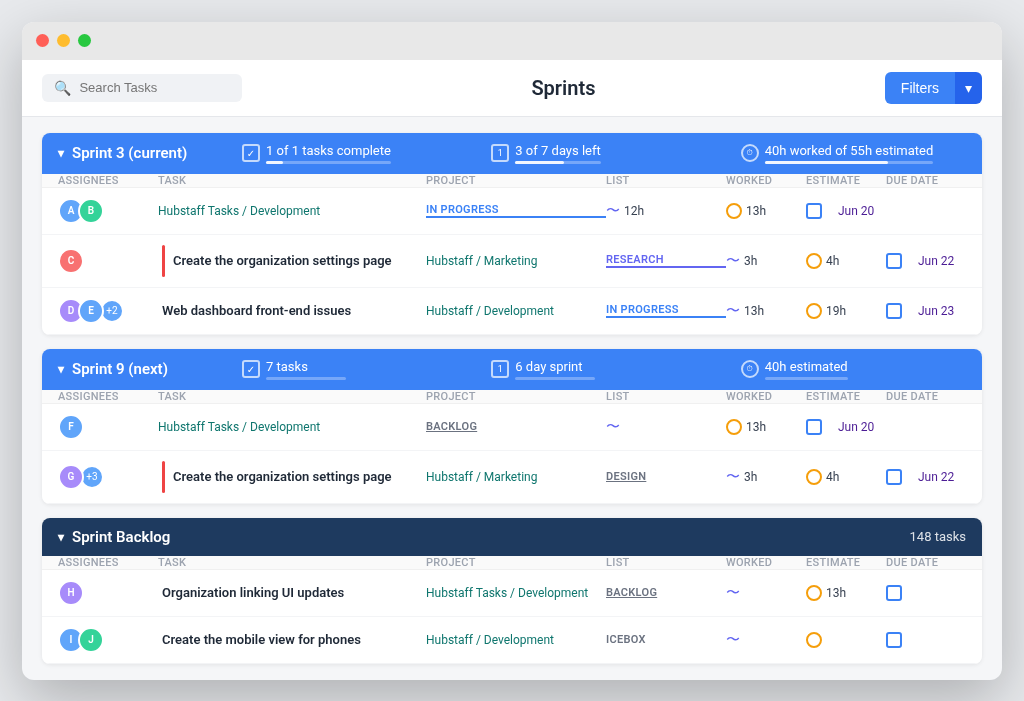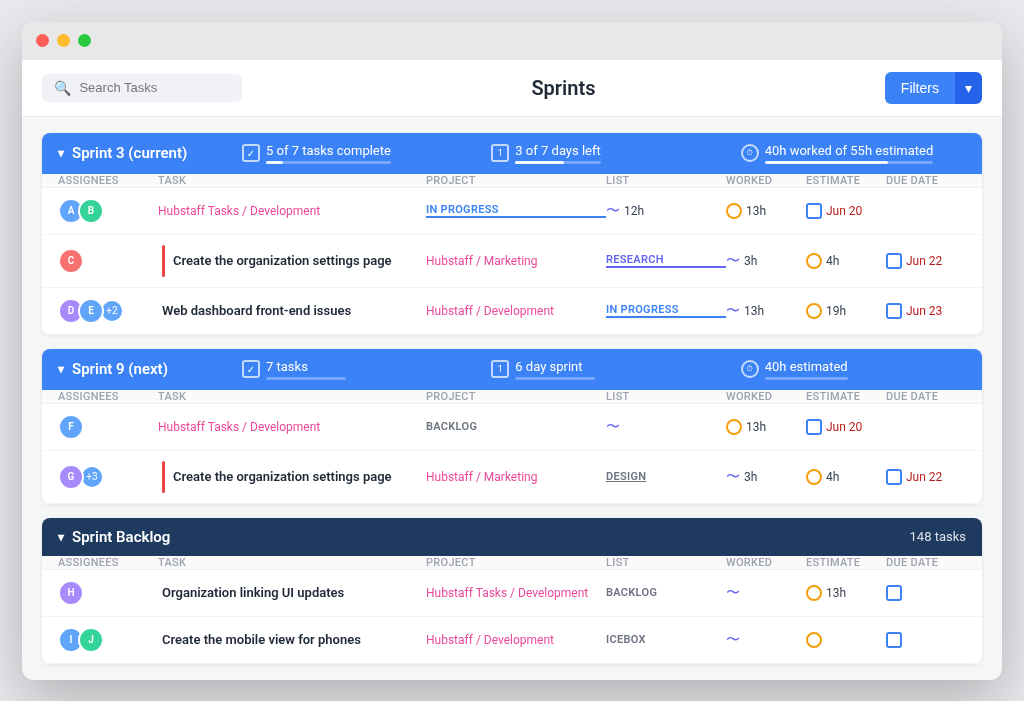--- a/index.html
+++ b/index.html
@@ -221,31 +221,31 @@
       flex-shrink: 0;
     }
     .task-name {
       font-size: 13px;
       font-weight: 600;
       color: #1f2937;
     }
 
     .project-name {
       font-size: 12px;
-      color: #ec4899;
+      color: #0f766e;
     }
 
     .list-badge {
       font-size: 11px;
       font-weight: 600;
       letter-spacing: 0.3px;
     }
     .list-badge.in-progress { color: #3b82f6; border-bottom: 2px solid #3b82f6; }
     .list-badge.research { color: #6366f1; border-bottom: 2px solid #6366f1; }
-    .list-badge.backlog { color: #6b7280; }
+    .list-badge.backlog { color: #6b7280; text-decoration: underline; }
     .list-badge.design { color: #6b7280; text-decoration: underline; }
     .list-badge.icebox { color: #6b7280; }
 
     .worked-cell {
       display: flex;
       align-items: center;
       gap: 4px;
       font-size: 12px;
       color: #374151;
     }
@@ -254,23 +254,23 @@
       display: flex;
       align-items: center;
       gap: 4px;
       font-size: 12px;
       color: #374151;
     }
 
     .due-date-cell {
       display: flex;
       align-items: center;
-      gap: 4px;
+      gap: 16px;
       font-size: 12px;
-      color: #b91c1c;
+      color: #4c1d95;
     }
 
     
     .sprint-header-backlog {
       background: #1e3a5f;
       padding: 10px 16px;
       display: flex;
       align-items: center;
       color: #fff;
     }
@@ -314,21 +314,21 @@
   <div class="content">
   <div class="sprint-section">
         <div class="sprint-header">
           <div class="sprint-title">
             <span style="font-size:12px;">▾</span>
             <span>Sprint 3 (current)</span>
           </div>
           <div class="sprint-stat">
       <div style="width:18px;height:18px;border:2px solid rgba(255,255,255,0.7);border-radius:3px;display:flex;align-items:center;justify-content:center;font-size:10px;color:#fff;flex-shrink:0;">✓</div>
       <div class="stat-with-bar">
-        <span style="font-size:13px;">5 of 7 tasks complete</span>
+        <span style="font-size:13px;">1 of 1 tasks complete</span>
         <div class="stat-bar">
           <div class="stat-bar-fill" style="width:14%"></div>
         </div>
       </div>
           </div>
           <div class="sprint-stat">
       <div style="width:18px;height:18px;border:2px solid rgba(255,255,255,0.7);border-radius:3px;display:flex;align-items:center;justify-content:center;font-size:9px;color:#fff;flex-shrink:0;">1</div>
       <div class="stat-with-bar">
         <span style="font-size:13px;">3 of 7 days left</span>
         <div class="stat-bar">

